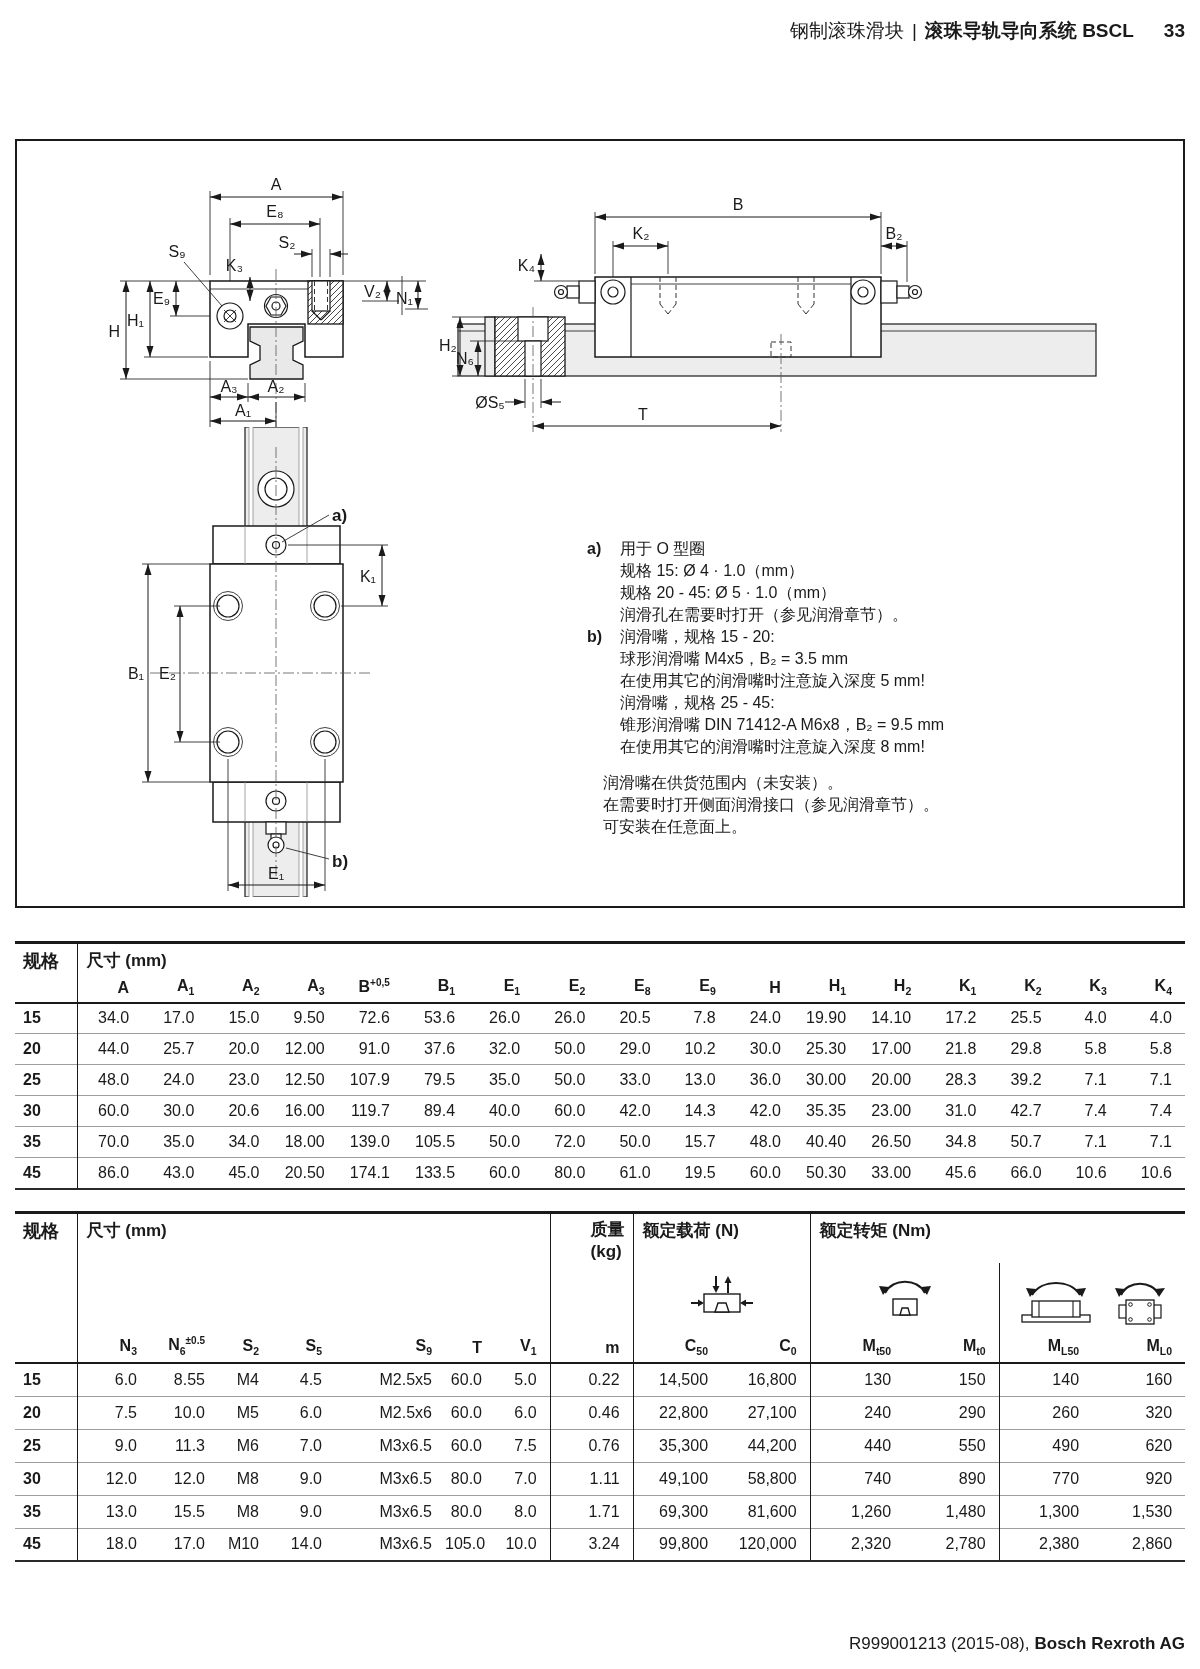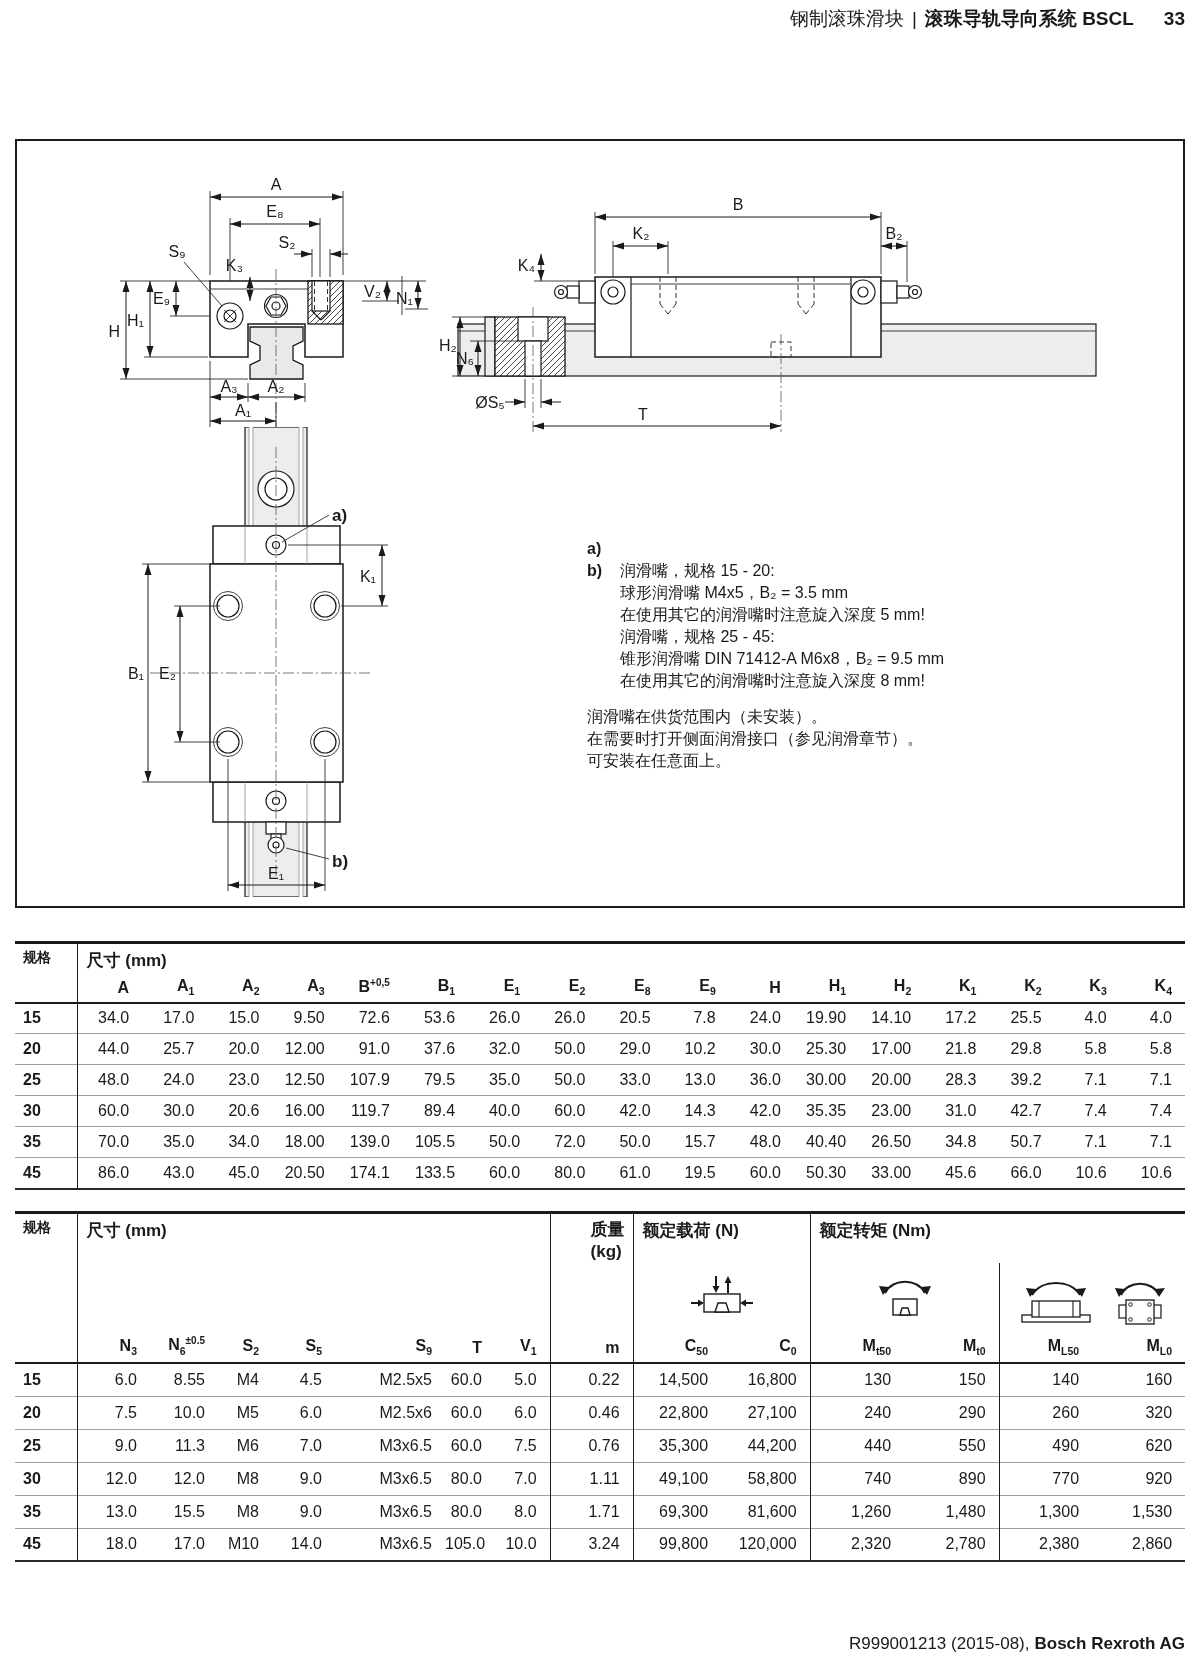--- a/index.html
+++ b/index.html
@@ -3,21 +3,21 @@
 <meta charset="utf-8">
 <style>
   * { box-sizing: border-box; margin: 0; padding: 0; }
   html, body { width: 1200px; height: 1669px; }
   body {
     position: relative; background: #fff; color: #1a1a1a;
     font-family: "Liberation Sans", "DejaVu Sans", sans-serif;
     overflow: hidden;
   }
   
-  .hdr { position: absolute; top: 6px; right: 15px; font-size: 19px; white-space: nowrap; }
+  .hdr { position: absolute; top: 18px; right: 15px; font-size: 19px; white-space: nowrap; }
   .hdr .sep { margin: 0 8px; color: #1a1a1a; }
   .hdr .bold { font-weight: bold; }
   .hdr .num { font-weight: bold; margin-left: 30px; }
   .footer { position: absolute; top: 1634px; right: 15px; font-size: 17px; white-space: nowrap; }
   .footer .bold { font-weight: bold; margin-left: 5px; }
   
   .panel { position: absolute; left: 15px; top: 139px; width: 1170px; height: 769px;
            border: 2px solid #1a1a1a; }
   .panel > svg { position: absolute; }
   #fv { left: 83px;  top: 8px; }
@@ -34,29 +34,29 @@
   .cl   { stroke: #555; stroke-width: 0.8; stroke-dasharray: 11 3 2 3; fill: none; }
   .dash { stroke: #333; stroke-width: 1; stroke-dasharray: 5 3; fill: none; }
   .hatch{ fill: url(#hat); stroke: #1a1a1a; stroke-width: 1.3; }
   .wfill{ fill: #fff; stroke: #1a1a1a; stroke-width: 1.2; }
   .gline{ stroke: #8d8d8d; stroke-width: 0.8; }
   
   .notes { position: absolute; left: 570px; top: 397px; width: 560px;
            font-size: 16px; line-height: 22px; }
   .note-item { display: flex; }
   .note-tag { width: 33px; flex: none; font-weight: bold; }
-  .note-tail { margin-top: 14px; }
+  .note-tail { margin-top: 14px; margin-left: 16px; }
   
   table { border-collapse: collapse; table-layout: fixed; position: absolute; left: 15px;
           width: 1170px; border-top: 3px solid #1a1a1a; border-bottom: 2px solid #2a2a2a; }
   #table1 { top: 941px; }
   #table2 { top: 1211px; }
   th, td { font-family: inherit; color: inherit; }
   .size-th { text-align: left; vertical-align: top; padding: 5px 0 0 8px;
-             font-size: 14px; font-weight: bold;
+             font-size: 18px; font-weight: bold;
              border-right: 1.5px solid #1a1a1a; border-bottom: 2px solid #1a1a1a; }
   .group-th { text-align: left; vertical-align: top; padding: 5px 0 0 9px;
               font-size: 17px; font-weight: bold; }
   .mass-th { white-space: pre-line; line-height: 22px; padding-left: 40px; }
   tr.letters th { font-size: 16px; font-weight: bold; text-align: right;
                   vertical-align: bottom; padding: 0 13px 5px 0;
                   border-bottom: 2px solid #1a1a1a; }
   #t1-grouprow th { height: 34px; }
   #table1 tr.letters th { height: 26px; }
   #t2-grouprow th { height: 46px; }
@@ -298,20 +298,26 @@
       <text x="256" y="155" text-anchor="end">K₁</text>
       <text x="24" y="252" text-anchor="end">B₁</text>
       <text x="56" y="252" text-anchor="end">E₂</text>
       <text x="156" y="452" text-anchor="middle">E₁</text>
     </g>
   </svg>
 
   <div class="notes">
     <div class="note-item">
       <span class="note-tag">a)</span>
+      <div class="note-lines">
+        <div>用于 O 型圈</div>
+        <div>规格 15: Ø 4 · 1.0（mm）</div>
+        <div>规格 20 - 45: Ø 5 · 1.0（mm）</div>
+        <div>润滑孔在需要时打开（参见润滑章节）。</div>
+      </div>
     </div>
     <div class="note-item">
       <span class="note-tag">b)</span>
       <div class="note-lines">
         <div>润滑嘴，规格 15 - 20:</div>
         <div>球形润滑嘴 M4x5，B₂ = 3.5 mm</div>
         <div>在使用其它的润滑嘴时注意旋入深度 5 mm!</div>
         <div>润滑嘴，规格 25 - 45:</div>
         <div>锥形润滑嘴 DIN 71412-A M6x8，B₂ = 9.5 mm</div>
         <div>在使用其它的润滑嘴时注意旋入深度 8 mm!</div>

